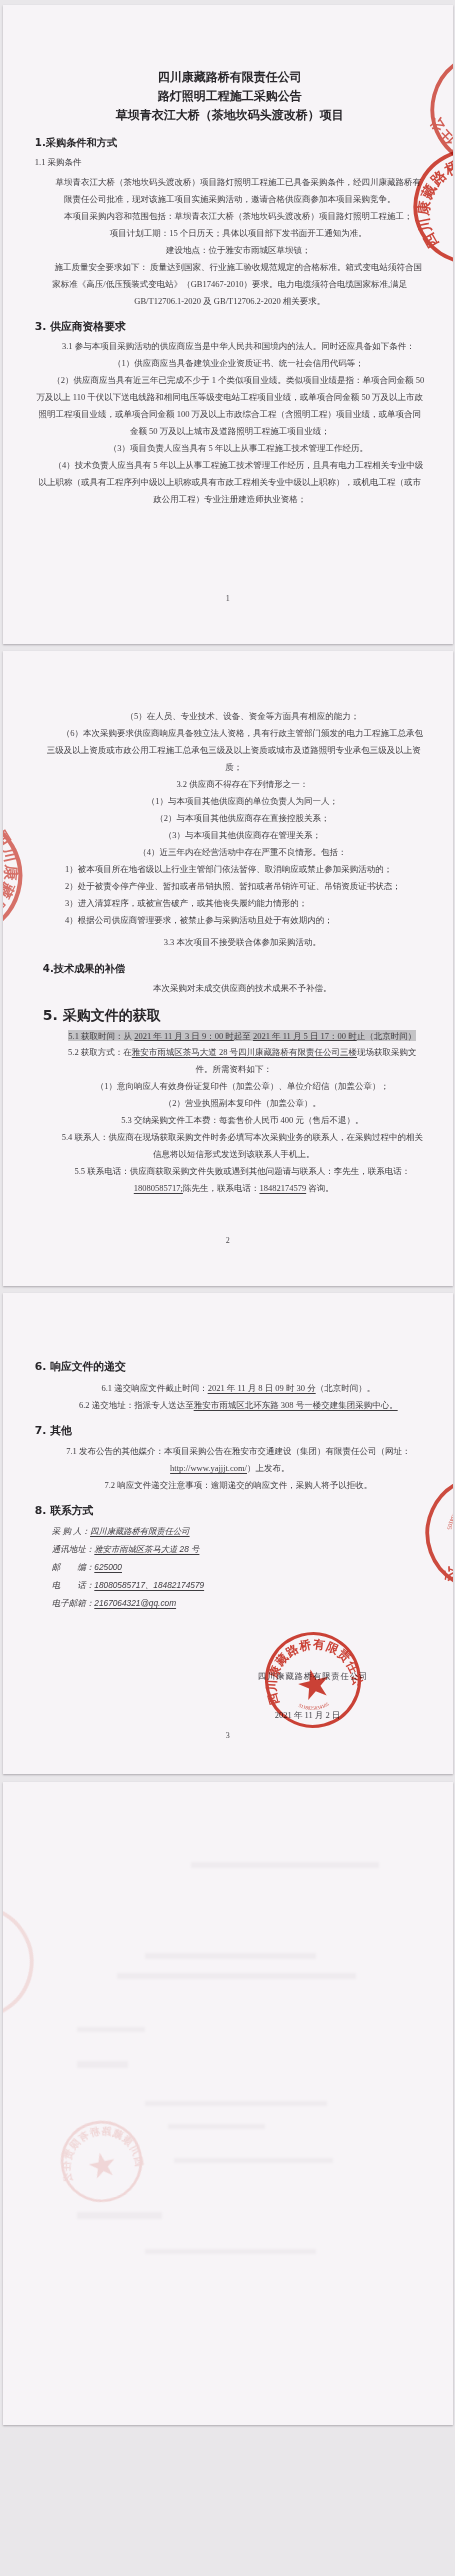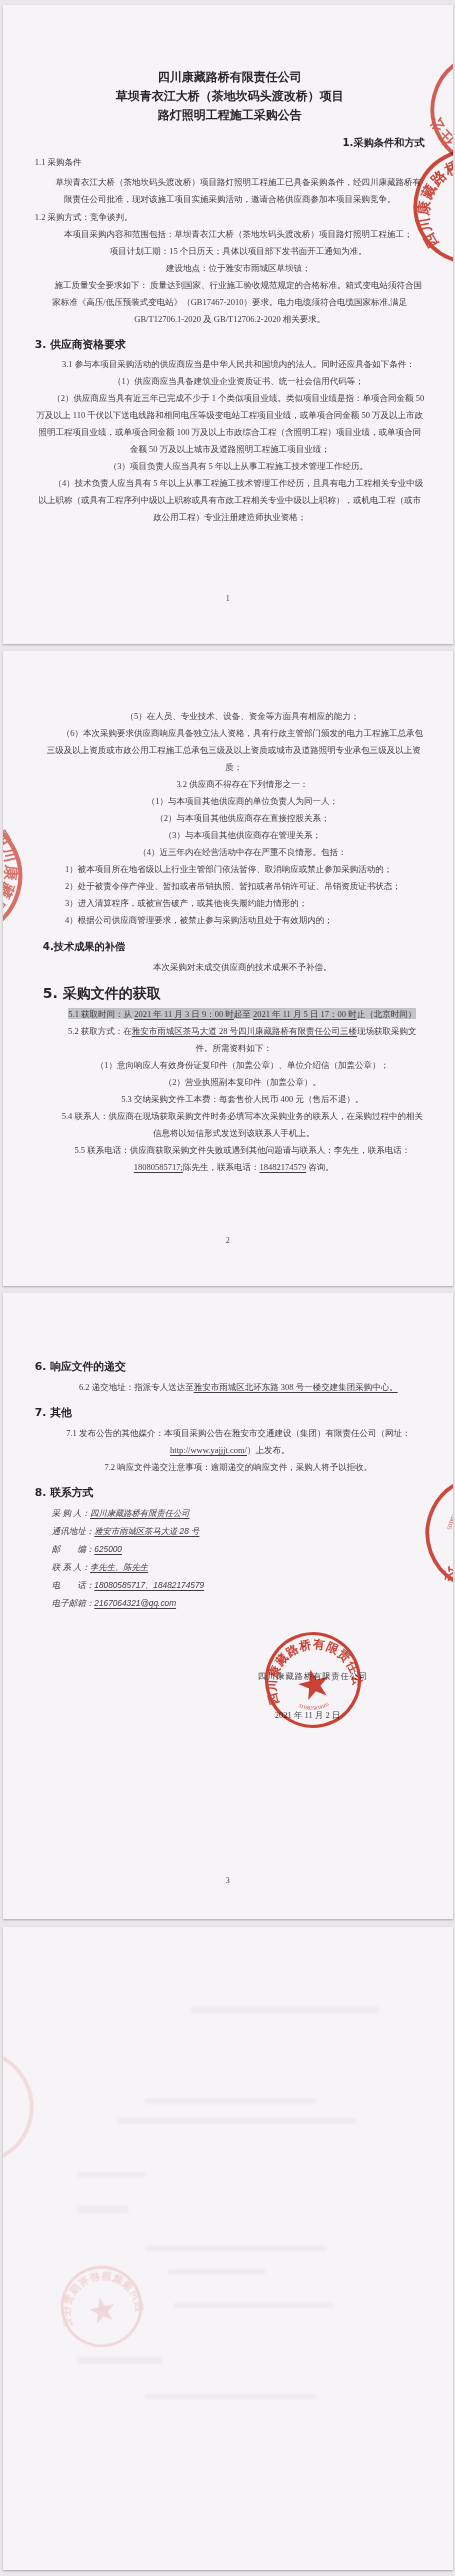--- a/index.html
+++ b/index.html
@@ -22,21 +22,21 @@
     position:relative;
     width:450px;margin-left:2.8px;
     background:var(--page-bg);
     box-shadow:0 0.6px 1.7px rgba(60,55,65,.35);
     overflow:hidden;
     padding:0 28px 0 32px;
   }
   .page-gap{height:7.4px;}
   #page-1{margin-top:4.6px;height:639px;}
   #page-2{height:635px;padding-left:40px;}
-  #page-3{height:626px;}
+  #page-3{height:481px;}
   #page-4{height:643px;}
 
   
   .title-block{margin-top:63px;text-align:center;}
   .title-line{
     font-family:"DejaVu Sans","Liberation Sans",sans-serif;
     font-weight:700;font-size:12px;line-height:19.4px;color:var(--ink-dark);
   }
   .h-big{
     font-family:"DejaVu Sans","Liberation Sans",sans-serif;
@@ -79,28 +79,27 @@
   
   .smudge{position:absolute;background:rgba(105,98,115,.055);filter:blur(0.9px);border-radius:1.1px;}
 </style>
 </head>
 <body>
 
 <div class="page" id="page-1">
 
   <div class="title-block">
     <div class="title-line">四川康藏路桥有限责任公司</div>
+    <div class="title-line">路灯照明工程施工采购公告</div>
     <div class="title-line">草坝青衣江大桥（茶地坎码头渡改桥）项目</div>
-    <div class="title-line">路灯照明工程施工采购公告</div>
-  </div>
-
-  <div class="h-big" style="margin-top:9px;text-align:right;">1.采购条件和方式</div>
+  </div>
+
+  <div class="h-big" style="margin-top:9px;">1.采购条件和方式</div>
   <p class="sub">1.1 采购条件</p>
   <p class="para ind" style="margin-top:2.3px;">草坝青衣江大桥（茶地坎码头渡改桥）项目路灯照明工程施工已具备采购条件，经四川康藏路桥有限责任公司批准，现对该施工项目实施采购活动，邀请合格供应商参加本项目采购竞争。</p>
-  <p class="sub" style="margin-top:1.1px;">1.2 采购方式：竞争谈判。</p>
 
   <p class="para ind">本项目采购内容和范围包括：草坝青衣江大桥（茶地坎码头渡改桥）项目路灯照明工程施工；</p>
   <p class="para ind">项目计划工期：15 个日历天；具体以项目部下发书面开工通知为准。</p>
   <p class="para ind">建设地点：位于雅安市雨城区草坝镇；</p>
   <p class="para ind">施工质量安全要求如下： 质量达到国家、行业施工验收规范规定的合格标准。箱式变电站须符合国家标准《高压/低压预装式变电站》（GB17467-2010）要求。电力电缆须符合电缆国家标准,满足 GB/T12706.1-2020 及 GB/T12706.2-2020 相关要求。</p>
 
   <div class="h-big" style="margin-top:9px;font-size:10.8px;">3.  供应商资格要求</div>
   <p class="para ind">3.1 参与本项目采购活动的供应商应当是中华人民共和国境内的法人。同时还应具备如下条件：</p>
   <p class="para ind">（1）供应商应当具备建筑业企业资质证书、统一社会信用代码等；</p>
   <p class="para ind">（2）供应商应当具有近三年已完成不少于 1 个类似项目业绩。类似项目业绩是指：单项合同金额 50 万及以上 110 千伏以下送电线路和相同电压等级变电站工程项目业绩，或单项合同金额 50 万及以上市政照明工程项目业绩，或单项合同金额 100 万及以上市政综合工程（含照明工程）项目业绩，或单项合同金额 50 万及以上城市及道路照明工程施工项目业绩；</p>
@@ -140,20 +139,21 @@
   <p class="para ind">（6）本次采购要求供应商响应具备独立法人资格，具有行政主管部门颁发的电力工程施工总承包三级及以上资质或市政公用工程施工总承包三级及以上资质或城市及道路照明专业承包三级及以上资质；</p>
   <p class="sub ind">3.2 供应商不得存在下列情形之一：</p>
   <p class="para ind">（1）与本项目其他供应商的单位负责人为同一人；</p>
   <p class="para ind">（2）与本项目其他供应商存在直接控股关系；</p>
   <p class="para ind">（3）与本项目其他供应商存在管理关系；</p>
   <p class="para ind">（4）近三年内在经营活动中存在严重不良情形。包括：</p>
   <p class="para ind25">1）被本项目所在地省级以上行业主管部门依法暂停、取消响应或禁止参加采购活动的；</p>
   <p class="para ind25">2）处于被责令停产停业、暂扣或者吊销执照、暂扣或者吊销许可证、吊销资质证书状态；</p>
   <p class="para ind25">3）进入清算程序，或被宣告破产，或其他丧失履约能力情形的；</p>
   <p class="para ind25">4）根据公司供应商管理要求，被禁止参与采购活动且处于有效期内的；</p>
+  <p class="sub ind" style="margin-top:4.6px;">3.3 本次项目不接受联合体参加采购活动。</p>
 
   <div class="h-big" style="margin-top:10.2px;">4.技术成果的补偿</div>
   <p class="para ind" style="margin-top:4.6px;">本次采购对未成交供应商的技术成果不予补偿。</p>
 
   <div class="h-big" style="margin-top:10.2px;font-size:14px;">5.  采购文件的获取</div>
   <p class="para ind" style="margin-top:4.6px;"><span class="hl"><span>5.1 获取时间：从 </span><span class="u">2021 年 11 月 3 日 9：00 时</span><span>起至 </span><span class="u">2021 年 11 月 5 日 17：00 时</span><span>止（北京时间）</span></span></p>
   <p class="para ind"><span>5.2 获取方式：在</span><span class="u">雅安市雨城区茶马大道 28 号四川康藏路桥有限责任公司三楼</span><span>现场获取采购文件。所需资料如下：</span></p>
   <p class="para ind">（1）意向响应人有效身份证复印件（加盖公章）、单位介绍信（加盖公章）；</p>
   <p class="para ind">（2）营业执照副本复印件（加盖公章）。</p>
   <p class="para ind">5.3 交纳采购文件工本费：每套售价人民币 400  元（售后不退）。</p>
@@ -170,32 +170,32 @@
       <text x="110" y="150" font-size="88" text-anchor="middle" fill="#cf3a2c">★</text>
     </svg>
   </div>
 </div>
 
 <div class="page-gap"></div>
 
 <div class="page" id="page-3">
 
   <div class="h-big" style="margin-top:66px;font-size:10.8px;">6.  响应文件的递交</div>
+  <p class="para ind" style="margin-top:5.7px;"><span>6.1 递交响应文件截止时间：</span><span class="u">2021 年 11 月 8 日 09 时 30 分</span><span>（北京时间）。</span></p>
   <p class="para ind"><span>6.2 递交地址：指派专人送达至</span><span class="u">雅安市雨城区北环东路 308 号一楼交建集团采购中心。</span></p>
 
   <div class="h-big" style="margin-top:9px;font-size:10.8px;">7.  其他</div>
   <p class="para ind" style="margin-top:4.6px;"><span>7.1 发布公告的其他媒介：本项目采购公告在雅安市交通建设（集团）有限责任公司（网址：</span><span class="u">http://www.yajjjt.com/</span><span>）上发布。</span></p>
   <p class="para ind">7.2 响应文件递交注意事项：逾期递交的响应文件，采购人将予以拒收。</p>
 
   <div class="h-big" style="margin-top:9px;font-size:10.8px;">8.  联系方式</div>
 
   <p class="contact-row"><span>采 购 人：</span><span class="u">四川康藏路桥有限责任公司</span></p>
   <p class="contact-row"><span>通讯地址：</span><span class="u">雅安市雨城区茶马大道 28 号</span></p>
   <p class="contact-row"><span>邮　　编：</span><span class="u">625000</span></p>
-  <p class="contact-row"><span>联 系 人：</span><span class="u">李先生、陈先生</span></p>
   <p class="contact-row"><span>电　　话：</span><span class="u">18080585717、18482174579</span></p>
   <p class="contact-row"><span>电子邮箱：</span><span class="u">2167064321@qq.com</span></p>
 
   <div class="sig-company">四川康藏路桥有限责任公司</div>
   <div class="sig-date">2021 年 11 月 2 日</div>
 
   <div class="stamp stamp-p3-main">
     <svg viewBox="0 0 220 220" aria-hidden="true">
       <circle cx="110" cy="110" r="102" fill="none" stroke="#cf3a2c" stroke-width="7"></circle>
       <path id="arcD1" d="M 30,158 A 86,86 0 1 1 190,158" fill="none"></path>

